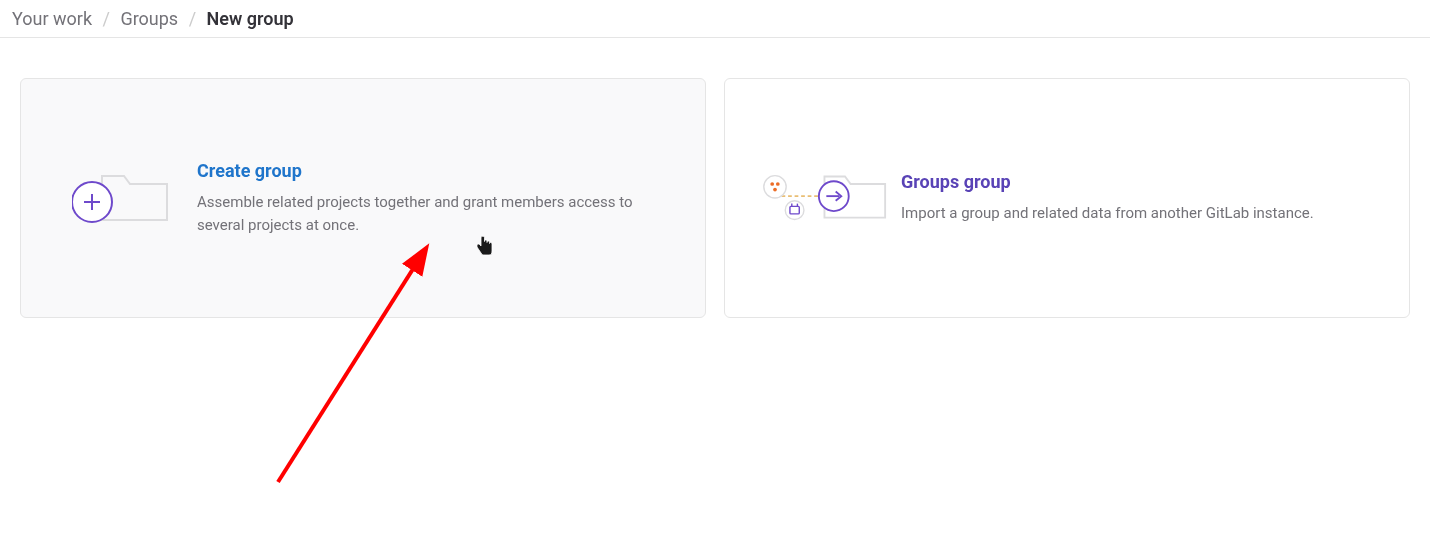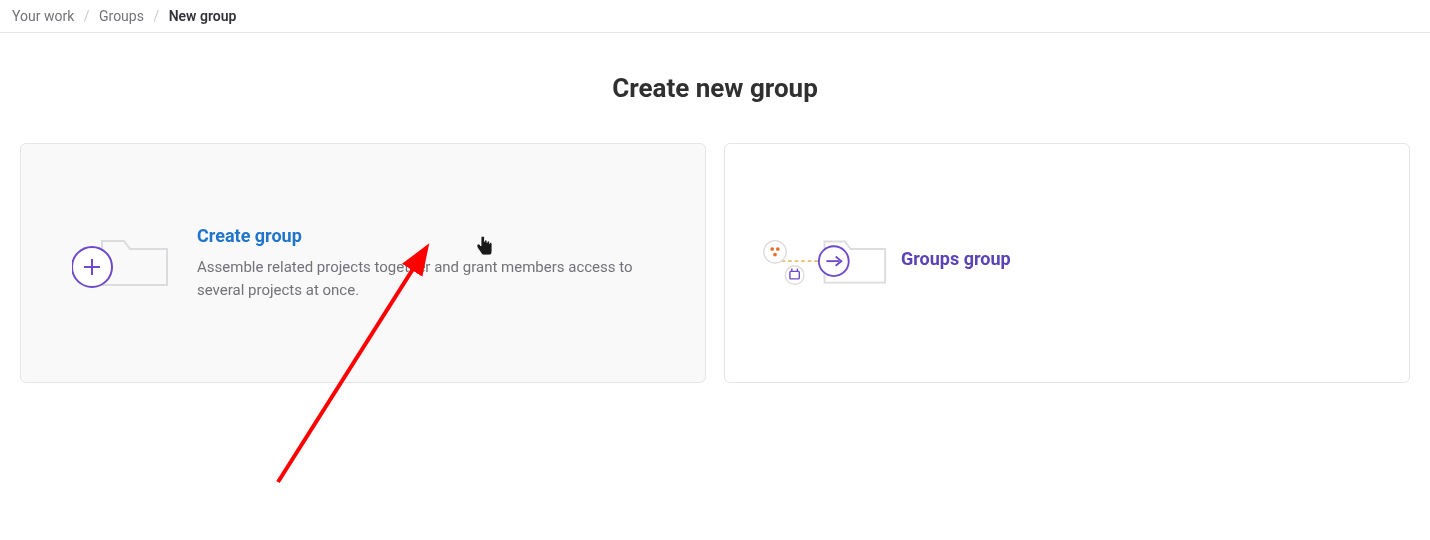--- a/index.html
+++ b/index.html
@@ -11,21 +11,21 @@
       font-family: -apple-system, BlinkMacSystemFont, "Segoe UI", Roboto, "Helvetica Neue", Arial, sans-serif;
       color: #333;
       background: #fff;
       width: 1430px;
       height: 540px;
       overflow: hidden;
       position: relative;
     }
     .breadcrumbs {
       padding: 8px 12px;
-      font-size: 14px;
+      font-size: 18px;
       color: #737278;
       border-bottom: 1px solid #e5e5e5;
     }
     .breadcrumbs a {
       color: #737278;
       text-decoration: none;
     }
     .breadcrumbs .current {
       color: #333238;
       font-weight: 600;
@@ -109,21 +109,20 @@
 
 <nav class="breadcrumbs">
   <a href="#">Your work</a>
   <span class="sep">/</span>
   <a href="#">Groups</a>
   <span class="sep">/</span>
   <span class="current">New group</span>
 </nav>
 
 <div class="content">
-  <h1 class="page-title">Create new group</h1>
 
   <div class="cards">
 
     <div class="card hovered">
       <div class="icon-area">
         <svg width="110" height="80" viewBox="0 0 110 80">
 
           <path d="M 30 18 L 52 18 L 58 26 L 95 26 L 95 62 L 30 62 Z" fill="none" stroke="#dcdcde" stroke-width="2"></path>
 
           <circle cx="20" cy="44" r="20" fill="#fff" stroke="#6e49cb" stroke-width="2"></circle>
@@ -155,20 +154,21 @@
           <line x1="33" y1="54" x2="33" y2="51" stroke="#6e49cb" stroke-width="1.5"></line>
           <line x1="39" y1="54" x2="39" y2="51" stroke="#6e49cb" stroke-width="1.5"></line>
 
           <circle cx="78" cy="43" r="16" fill="#fff" stroke="#6e49cb" stroke-width="2"></circle>
           <line x1="70" y1="43" x2="84" y2="43" stroke="#6e49cb" stroke-width="2"></line>
           <path d="M 80 38 L 86 43 L 80 48" fill="none" stroke="#6e49cb" stroke-width="2"></path>
         </svg>
       </div>
       <div class="text-area">
         <h3>Groups group</h3>
+        <p>Import a group and related data from another GitLab instance.</p>
       </div>
     </div>
 
   </div>
 </div>
 
 <svg class="annotation-arrow" width="200" height="280">
   <defs>
     <marker id="arrowhead" markerWidth="8" markerHeight="8" refX="6" refY="3" orient="auto">
       <polygon points="0 0, 8 3, 0 6" fill="#ff0000"></polygon>

